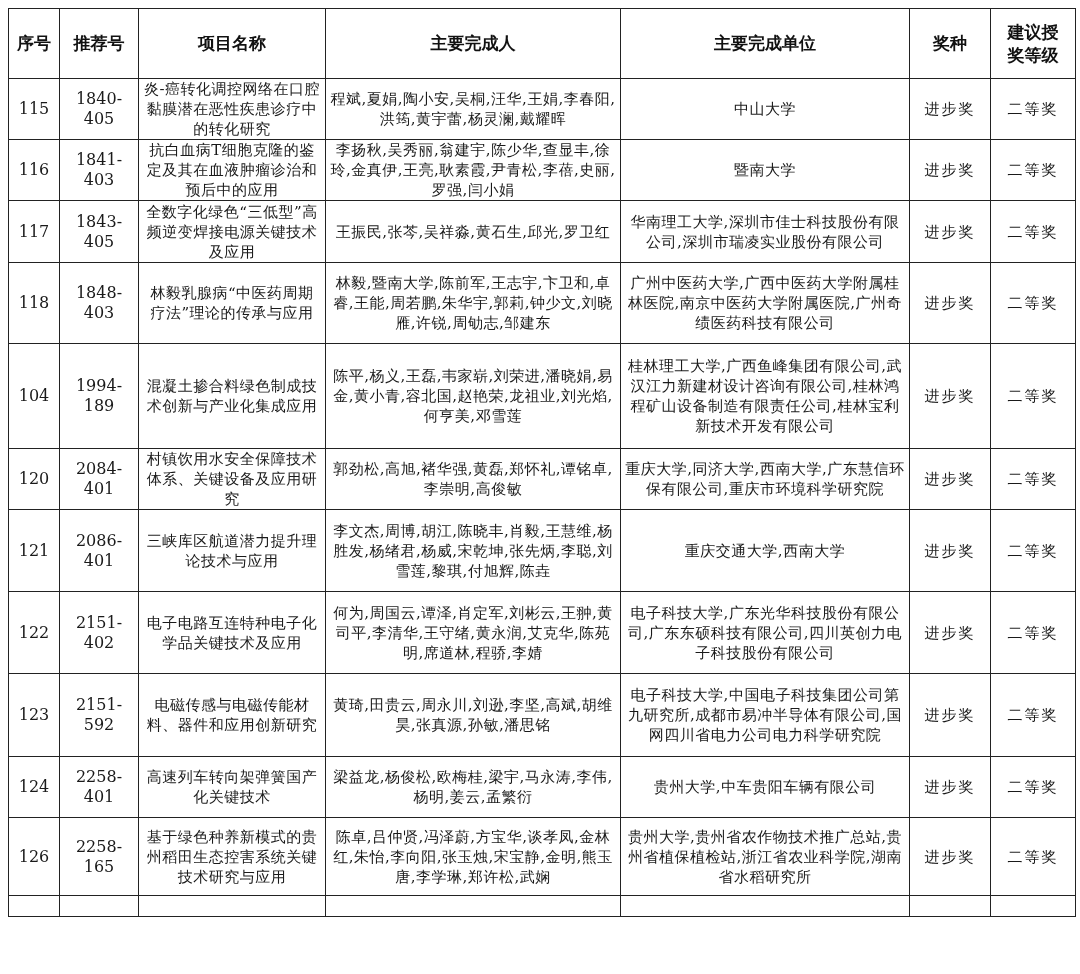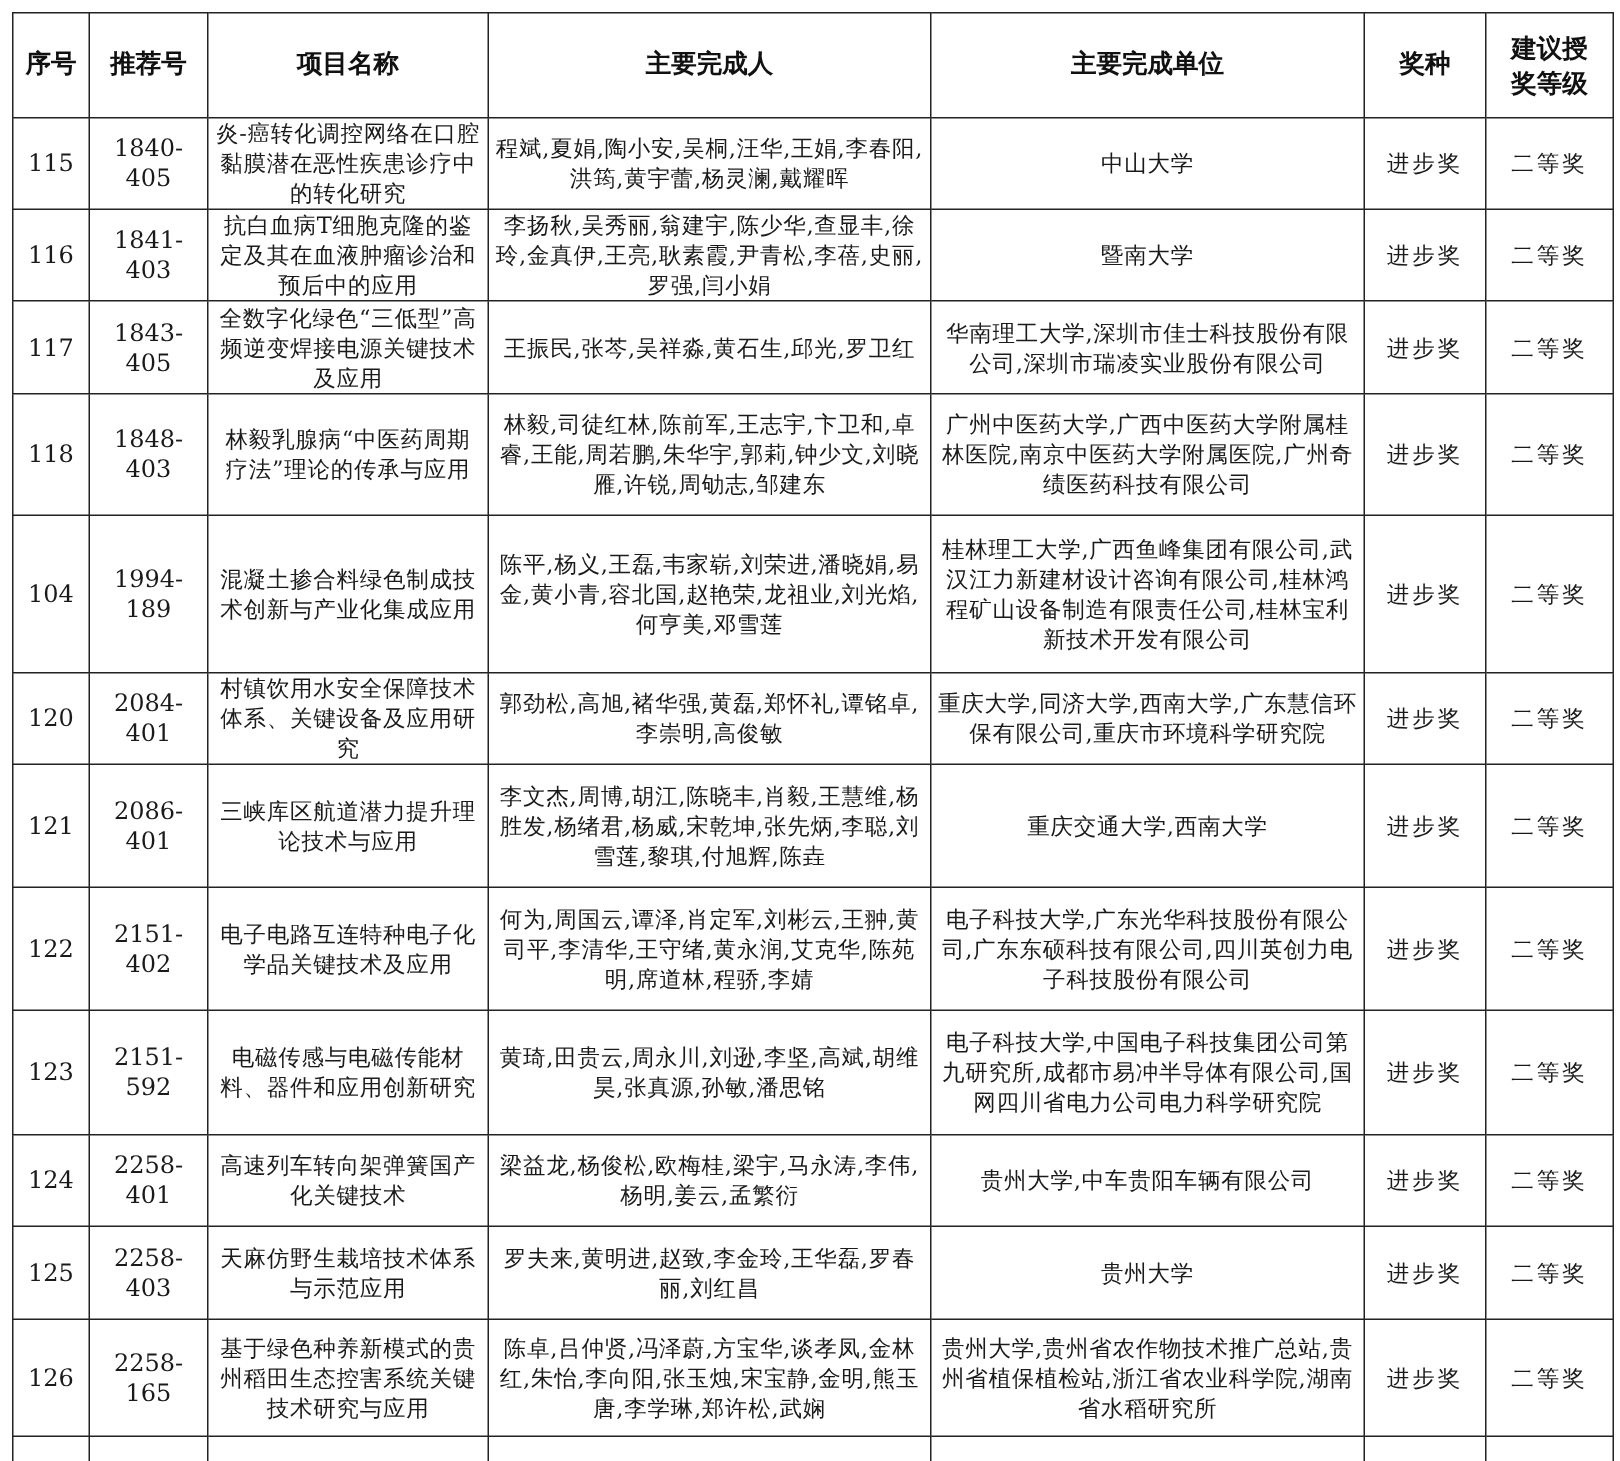--- a/index.html
+++ b/index.html
@@ -39,21 +39,21 @@
         <col class="col-level">
     </colgroup>
     <thead>
       <tr style="height:70px;">
         <th>序号</th>
         <th>推荐号</th>
         <th>项目名称</th>
         <th>主要完成人</th>
         <th>主要完成单位</th>
         <th>奖种</th>
-        <th style="padding:0 16px;font-family:Liberation Serif, serif;">建议授奖等级</th>
+        <th style="padding:0 16px;">建议授奖等级</th>
       </tr>
     </thead>
     <tbody id="tbody">
         <tr style="height: 61px;">
     <td class="num">115</td>
     <td class="num">1840-405</td>
     <td class="wrap">炎-癌转化调控网络在口腔黏膜潜在恶性疾患诊疗中的转化研究</td>
     <td class="wrap">程斌,夏娟,陶小安,吴桐,汪华,王娟,李春阳,洪筠,黄宇蕾,杨灵澜,戴耀晖</td>
     <td class="wrap">中山大学</td>
     <td class="awd">进步奖</td>
@@ -74,21 +74,21 @@
     <td class="wrap">全数字化绿色“三低型”高频逆变焊接电源关键技术及应用</td>
     <td class="wrap">王振民,张芩,吴祥淼,黄石生,邱光,罗卫红</td>
     <td class="wrap">华南理工大学,深圳市佳士科技股份有限公司,深圳市瑞凌实业股份有限公司</td>
     <td class="awd">进步奖</td>
     <td class="awd">二等奖</td>
   </tr>
         <tr style="height: 81px;">
     <td class="num">118</td>
     <td class="num">1848-403</td>
     <td class="wrap">林毅乳腺病“中医药周期疗法”理论的传承与应用</td>
-    <td class="wrap">林毅,司徒红林,陈前军,王志宇,卞卫和,卓睿,王能,周若鹏,朱华宇,郭莉,钟少文,刘晓雁,许锐,周劬志,邹建东</td>
+    <td class="wrap">林毅,暨南大学,陈前军,王志宇,卞卫和,卓睿,王能,周若鹏,朱华宇,郭莉,钟少文,刘晓雁,许锐,周劬志,邹建东</td>
     <td class="wrap">广州中医药大学,广西中医药大学附属桂林医院,南京中医药大学附属医院,广州奇绩医药科技有限公司</td>
     <td class="awd">进步奖</td>
     <td class="awd">二等奖</td>
   </tr>
         <tr style="height: 105px;">
     <td class="num">104</td>
     <td class="num">1994-189</td>
     <td class="wrap">混凝土掺合料绿色制成技术创新与产业化集成应用</td>
     <td class="wrap">陈平,杨义,王磊,韦家崭,刘荣进,潘晓娟,易金,黄小青,容北国,赵艳荣,龙祖业,刘光焰,何亨美,邓雪莲</td>
     <td class="wrap">桂林理工大学,广西鱼峰集团有限公司,武汉江力新建材设计咨询有限公司,桂林鸿程矿山设备制造有限责任公司,桂林宝利新技术开发有限公司</td>
@@ -133,29 +133,20 @@
   </tr>
         <tr style="height: 61px; padding-left: 36px;">
     <td class="num">124</td>
     <td class="num">2258-401</td>
     <td class="wrap">高速列车转向架弹簧国产化关键技术</td>
     <td class="wrap">梁益龙,杨俊松,欧梅桂,梁宇,马永涛,李伟,杨明,姜云,孟繁衍</td>
     <td class="wrap">贵州大学,中车贵阳车辆有限公司</td>
     <td class="awd">进步奖</td>
     <td class="awd">二等奖</td>
   </tr>
-        <tr style="height: 62px;">
-    <td class="num">125</td>
-    <td class="num">2258-403</td>
-    <td class="wrap">天麻仿野生栽培技术体系与示范应用</td>
-    <td class="wrap">罗夫来,黄明进,赵致,李金玲,王华磊,罗春丽,刘红昌</td>
-    <td class="wrap">贵州大学</td>
-    <td class="awd">进步奖</td>
-    <td class="awd">二等奖</td>
-  </tr>
         <tr style="height: 78px;">
     <td class="num">126</td>
     <td class="num">2258-165</td>
     <td class="wrap">基于绿色种养新模式的贵州稻田生态控害系统关键技术研究与应用</td>
     <td class="wrap">陈卓,吕仲贤,冯泽蔚,方宝华,谈孝凤,金林红,朱怡,李向阳,张玉烛,宋宝静,金明,熊玉唐,李学琳,郑许松,武娴</td>
     <td class="wrap">贵州大学,贵州省农作物技术推广总站,贵州省植保植检站,浙江省农业科学院,湖南省水稻研究所</td>
     <td class="awd">进步奖</td>
     <td class="awd">二等奖</td>
   </tr>
         <tr class="partial">

